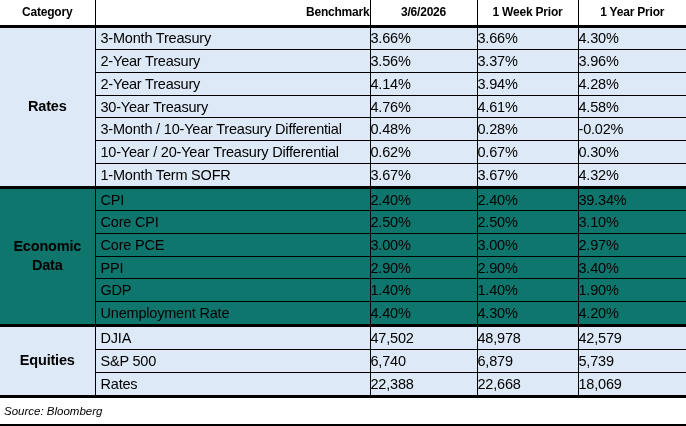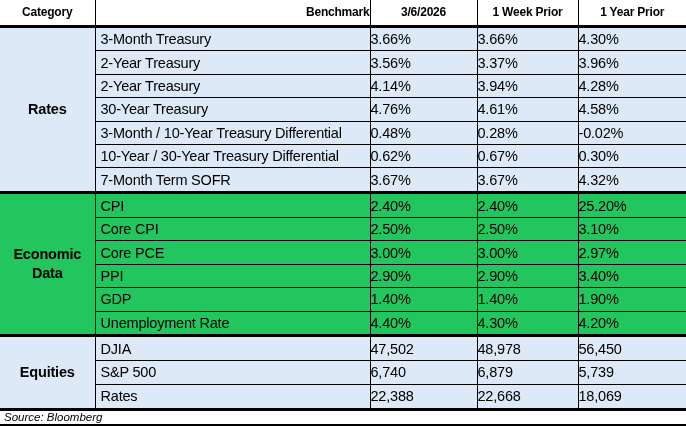--- a/index.html
+++ b/index.html
@@ -57,23 +57,23 @@
   td.cat {
     font-weight: bold;
     text-align: center;
     white-space: normal;
     line-height: 1.35;
     margin-left: 41px;
   }
   td.bench { text-align: left; padding-left: 5px; border-left: 1px solid var(--border); }
   td.val   { text-align: left; border-left: 1px solid var(--border); }
   tr.blue td { background: var(--section-fill); }
-  tr.white td { background: #22c55e; }
-
-  tr.source-row { height: 16px; border-top: 3px solid var(--border); background: #fff; }
+  tr.white td { background: #0f766e; }
+
+  tr.source-row { height: 29px; border-top: 3px solid var(--border); background: #fff; }
   tr.source-row td {
     font-size: 11.5px;
     font-style: italic;
     text-align: left;
     padding-left: 4px;
     letter-spacing: 0;
   }
 </style>
 </head>
 <body>
@@ -123,38 +123,38 @@
         <td class="val">4.61%</td>
         <td class="val">4.58%</td>
       </tr>
       <tr class="blue">
         <td class="bench">3-Month / 10-Year Treasury Differential</td>
         <td class="val">0.48%</td>
         <td class="val">0.28%</td>
         <td class="val">-0.02%</td>
       </tr>
       <tr class="blue">
-        <td class="bench">10-Year / 30-Year Treasury Differential</td>
+        <td class="bench">10-Year / 20-Year Treasury Differential</td>
         <td class="val">0.62%</td>
         <td class="val">0.67%</td>
         <td class="val">0.30%</td>
       </tr>
       <tr class="blue">
-        <td class="bench">7-Month Term SOFR</td>
+        <td class="bench">1-Month Term SOFR</td>
         <td class="val">3.67%</td>
         <td class="val">3.67%</td>
         <td class="val">4.32%</td>
       </tr>
 
       <tr class="sec-start white">
         <td class="cat" rowspan="6">Economic Data</td>
         <td class="bench">CPI</td>
         <td class="val">2.40%</td>
         <td class="val">2.40%</td>
-        <td class="val">25.20%</td>
+        <td class="val">39.34%</td>
       </tr>
       <tr class="white">
         <td class="bench">Core CPI</td>
         <td class="val">2.50%</td>
         <td class="val">2.50%</td>
         <td class="val">3.10%</td>
       </tr>
       <tr class="white">
         <td class="bench">Core PCE</td>
         <td class="val">3.00%</td>
@@ -178,21 +178,21 @@
         <td class="val">4.40%</td>
         <td class="val">4.30%</td>
         <td class="val">4.20%</td>
       </tr>
 
       <tr class="sec-start blue">
         <td class="cat" rowspan="3">Equities</td>
         <td class="bench">DJIA</td>
         <td class="val">47,502</td>
         <td class="val">48,978</td>
-        <td class="val">56,450</td>
+        <td class="val">42,579</td>
       </tr>
       <tr class="blue">
         <td class="bench">S&amp;P 500</td>
         <td class="val">6,740</td>
         <td class="val">6,879</td>
         <td class="val">5,739</td>
       </tr>
       <tr class="blue">
         <td class="bench">Rates</td>
         <td class="val">22,388</td>

